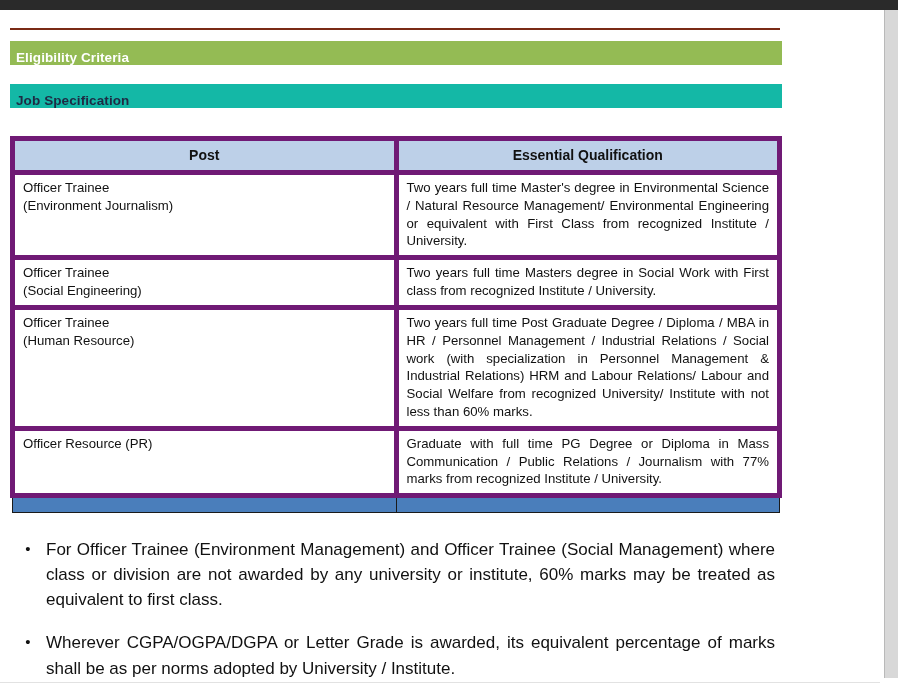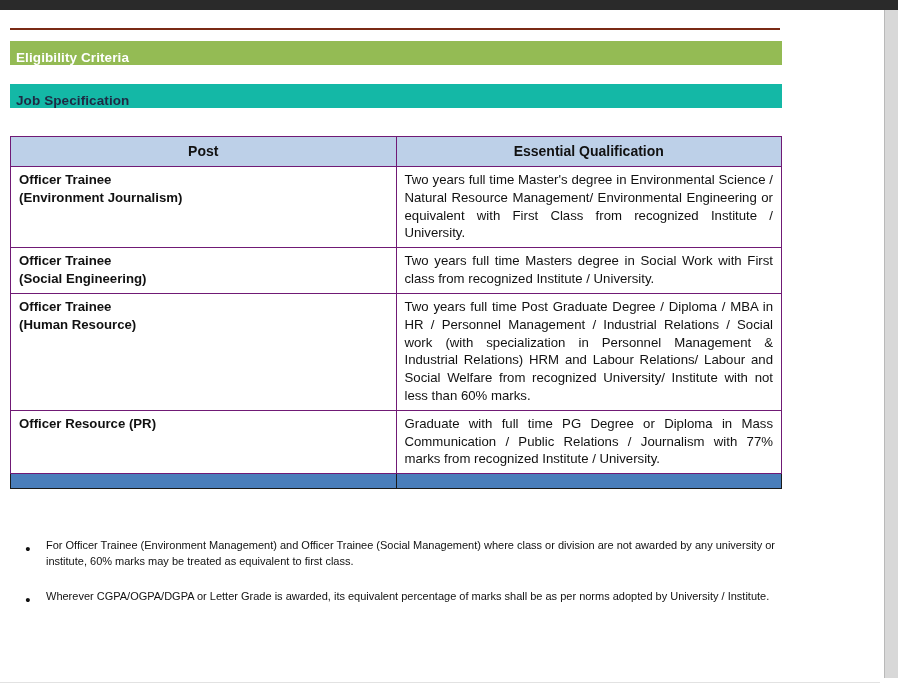--- a/index.html
+++ b/index.html
@@ -91,35 +91,35 @@
   table.spec {
     position: absolute;
     left: 10px;
     top: 126px;
     width: 772px;
     border-collapse: collapse;
     table-layout: fixed;
     font-size: 13.2px;
   }
   table.spec th, table.spec td {
-    border: 1px solid #701a75;
+    border: 5px solid #701a75;
     vertical-align: top;
     padding: 4px 8px 5px 8px;
   }
   table.spec thead th {
     background: #bdd0e8;
     text-align: center;
     font-weight: bold;
     font-size: 14px;
     padding: 6px 8px 7px 8px;
     color: #111;
   }
   td.post {
     width: 317px;
-    font-weight: bold;
+    font-weight: normal;
     line-height: 1.35;
     color: #111;
   }
   td.qual {
     text-align: justify;
     text-justify: inter-word;
     line-height: 1.35;
     color: #111;
     margin-left: 24px;
   }
@@ -143,21 +143,21 @@
     width: 36px;
     flex: 0 0 36px;
     text-align: center;
     font-size: 15px;
     line-height: 1.45;
     color: #111;
     padding-top: 1px;
   }
   .note-text {
     flex: 1;
-    font-size: 11px;
+    font-size: 17px;
     line-height: 1.48;
     text-align: justify;
     text-justify: inter-word;
     color: #111;
     padding-right: 10px;
   }
 </style>
 </head>
 <body>
 

